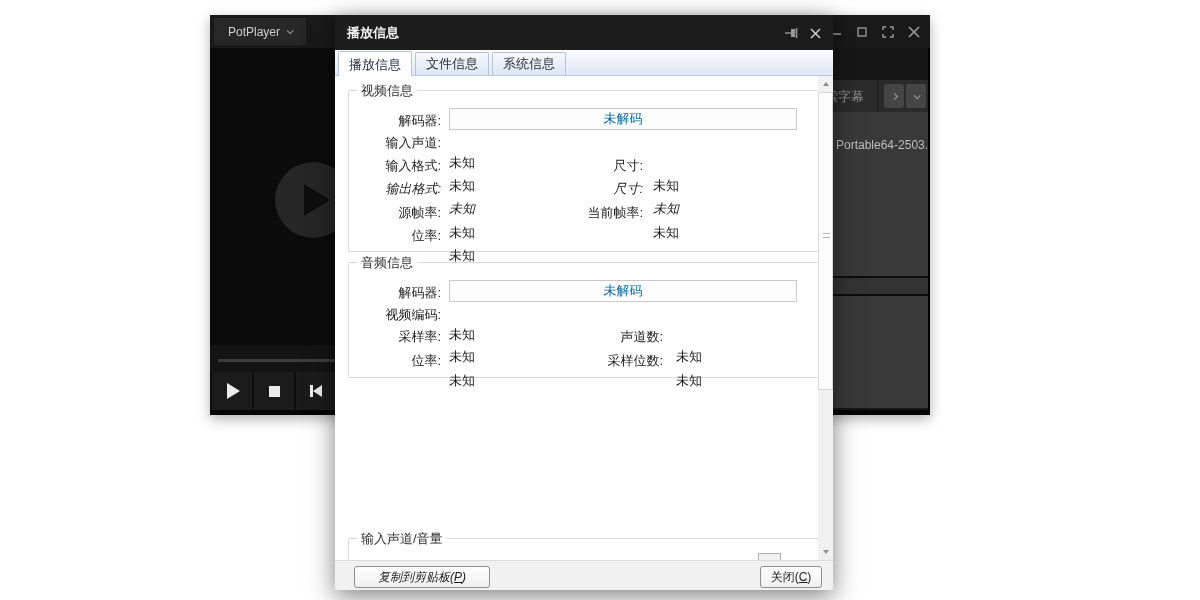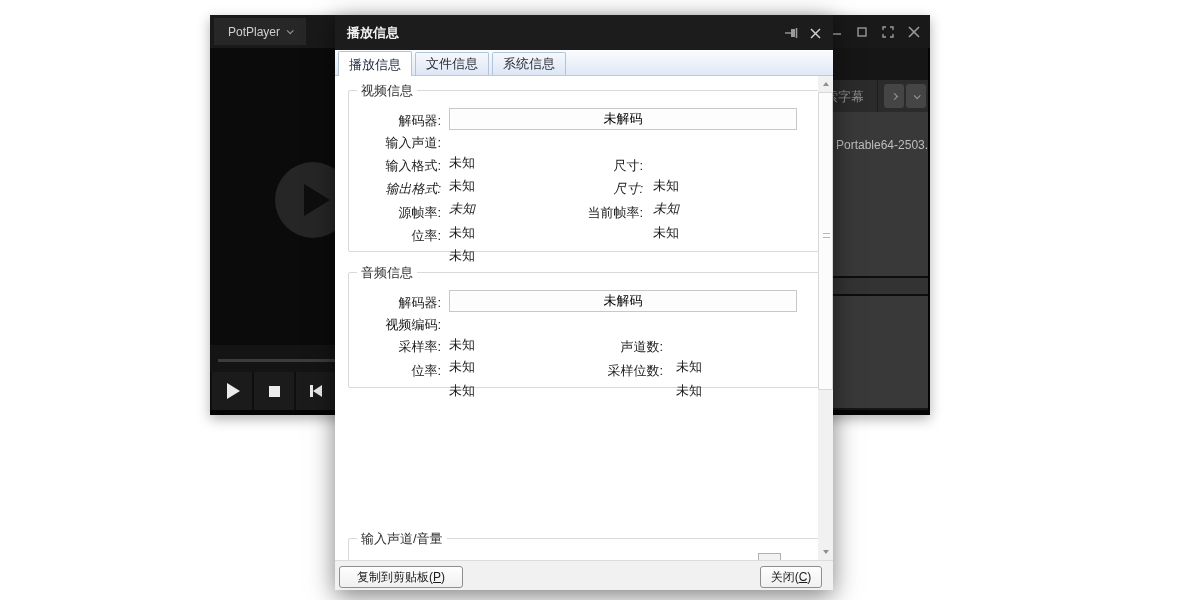--- a/index.html
+++ b/index.html
@@ -63,21 +63,21 @@
   .tab.active { background:#ffffff; color:#1d2440; height:25px; line-height:25px; margin-bottom:-1px; }
   .dlg-body { position:absolute; left:0; top:61px; width:498px; height:484px; background:#ffffff; overflow:hidden; }
 
   .groupbox { position:absolute; left:13px; width:544px; border:1px solid #d9d9d9; border-radius:2px; }
   .legend { position:absolute; top:-8px; left:8px; background:#ffffff; padding:0 4px;
             font-size:13px; color:#2f2f2f; line-height:15px; }
   .frow { position:absolute; left:10px; right:4px; height:16px; line-height:16px; font-size:13px; color:#1b1b1b; }
   .lb { position:absolute; text-align:right; }
   .vl { position:absolute;margin-top:20px; }
   .decoder-field { position:absolute; left:100px; top:17px; width:348px; height:22px; border:1px solid #c8c8c8;
-                   background:#fdfdfd; text-align:center; line-height:20px; font-size:13px; color:#000000; }
+                   background:#fdfdfd; text-align:center; line-height:20px; font-size:13px; color:#0369a1; }
 
   .detail-box { position:absolute; left:7px; top:13px; width:434px; height:117px; border:1px solid #c9c9c9;
                 background:#ffffff; }
   .caret { position:absolute; left:5px; top:3px; width:1px; height:16px; background:#000; }
   .ta-scroll { position:absolute; right:0; top:0; width:13px; height:109px; background:#f4f4f4; border-left:1px solid #e4e4e4; }
   .ta-sbtn { position:absolute; left:0; width:12px; height:13px; display:flex; align-items:center; justify-content:center; }
   .blue-bar { position:absolute; left:0; bottom:0; width:100%; height:4px; background:#1563b2; }
 
   .tri-up { width:0; height:0; border-left:3px solid transparent; border-right:3px solid transparent; border-bottom:4px solid #8e8e8e; }
   .tri-down { width:0; height:0; border-left:3px solid transparent; border-right:3px solid transparent; border-top:4px solid #8e8e8e; }
@@ -230,21 +230,21 @@
         <span class="vl" style="left:90px;">未知</span>
         <span class="lb" style="left:150px;width:134px;">当前帧率:</span>
         <span class="vl" style="left:294px;">未知</span>
       </div>
       <div class="frow" style="top:137px;">
         <span class="lb" style="left:0;width:82px;">位率:</span>
         <span class="vl" style="left:90px;">未知</span>
       </div>
     </div>
 
-    <div class="groupbox" style="top:196px; height:116px;text-decoration:underline;">
+    <div class="groupbox" style="top:186px; height:116px;text-decoration:underline;">
       <span class="legend">音频信息</span>
       <div class="frow" style="top:22px;">
         <span class="lb" style="left:0;width:82px;">解码器:</span>
       </div>
       <div class="decoder-field">未解码</div>
       <div class="frow" style="top:44px;">
         <span class="lb" style="left:0;width:82px;">视频编码:</span>
         <span class="vl" style="left:90px;">未知</span>
       </div>
       <div class="frow" style="top:66px;">
@@ -274,21 +274,21 @@
       <div class="dsb-thumb">
         <div class="grip"></div>
       </div>
       <div class="dsb-btn" style="bottom:0;">
         <div class="tri-down"></div>
       </div>
     </div>
   </div>
 
   <div class="btnbar">
-    <div class="dlg-btn" style="left:4px; width:124px;">
+    <div class="dlg-btn" style="left:19px; width:136px;font-style:italic;">
       <span>复制到剪贴板(</span>
         <span class="mn">P</span>
         <span>)</span>
     </div>
     <div class="dlg-btn" style="right:11px; width:62px;">
       <span>关闭(</span>
         <span class="mn">C</span>
         <span>)</span>
     </div>
   </div>

